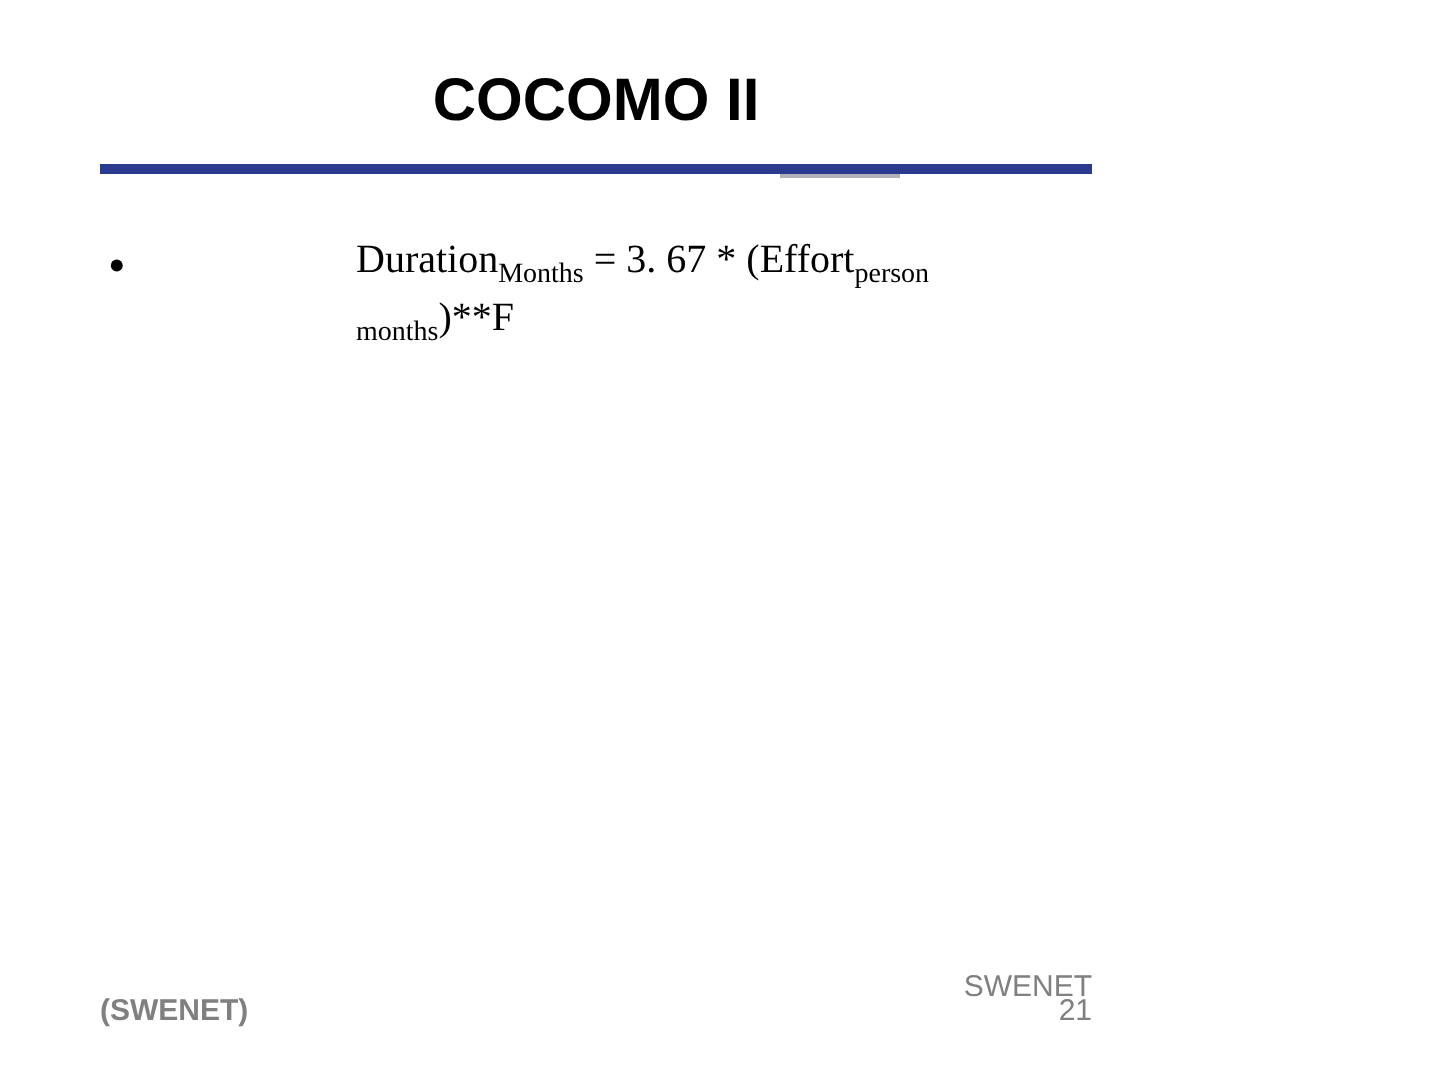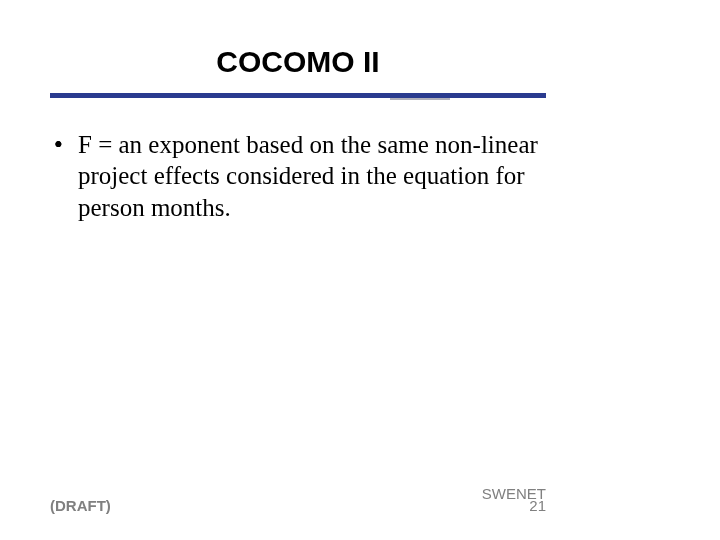--- a/index.html
+++ b/index.html
@@ -1,17 +1,17 @@
 <!DOCTYPE html>
 <html><head>
 <meta charset="utf-8">
 <style>
   * { margin: 0; padding: 0; box-sizing: border-box; }
   html, body { width: 720px; height: 540px; background: #fff; font-family: "Times New Roman", Times, serif; color: #000; }
-  .slide { position: relative; width: 596px; height: 540px; padding: 37px 50px 0 50px; }
+  .slide { position: relative; width: 596px; height: 540px; padding: 26px 50px 0 50px; }
   .title { text-align: center; font-family: Arial, Helvetica, sans-serif; font-weight: bold; font-size: 30px; margin-top: 8px; margin-bottom: 14px; }
   .rule-wrap { position: relative; height: 8px; margin-bottom: 28px; }
   .rule-main { position: absolute; left: 0; right: 0; top: 0; height: 5px; background: #2a3b8f; }
   .rule-shadow { position: absolute; left: 340px; width: 60px; top: 5px; height: 2px; background: rgba(100,100,120,0.5); }
   ul.content { list-style: none; font-size: 25px; line-height: 1.25; }
   ul.content > li { position: relative; padding-left: 28px; margin-bottom: 6px; }
   ul.content > li::before { content: "•"; position: absolute; left: 4px; top: 0; font-size: 25px; }
   .formula { font-size: 20px; margin: 4px 0 8px 100px; }
   sub { font-size: 0.7em; vertical-align: sub; }
   .footer { position: absolute; left: 50px; right: 50px; bottom: 26px; display: flex; justify-content: space-between; align-items: baseline; font-family: Arial, Helvetica, sans-serif; font-size: 15px; color: #808080; }
@@ -24,24 +24,24 @@
 
 <div class="slide">
   <div class="title">COCOMO II</div>
   <div class="rule-wrap">
     <div class="rule-main"></div>
     <div class="rule-shadow"></div>
   </div>
 
   <ul class="content">
     <li>
-    </li>
-    <li>
-      <span>F = an exponent based on the same non-linear project effects considered in the equation for person months.</span>
+      <div class="formula">
+        <span>Duration</span><sub>Months</sub><span> = 3. 67 * (Effort</span><sub>person months</sub><span>)**F</span>
+      </div>
     </li>
   </ul>
 
   <div class="footer">
     <span class="center">SWENET</span>
-    <span class="left">(DRAFT)</span>
+    <span class="left">(SWENET)</span>
     <span class="right">21</span>
   </div>
 </div>
 
 </body></html>

